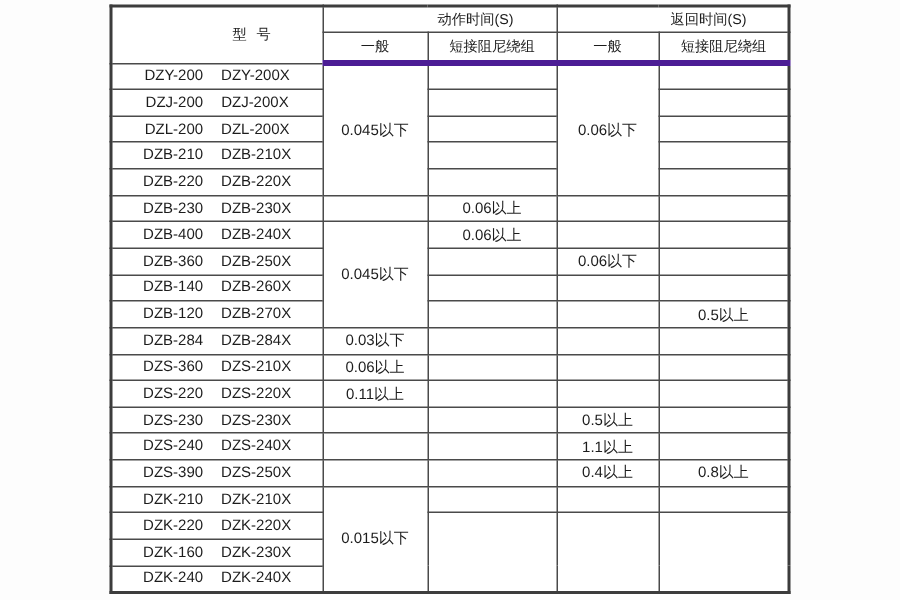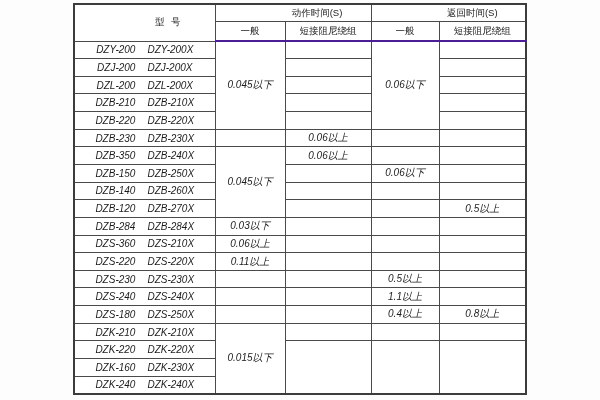--- a/index.html
+++ b/index.html
@@ -26,23 +26,23 @@
     border: 1px solid #4a4a4a;
     background: #ffffff;
     color: #1c1c1c;
     text-align: center;
     vertical-align: middle;
     padding: 0;
     overflow: hidden;
     white-space: nowrap;
   }
   thead tr.band-1 th { height: 16px; font-size: 9.5px; font-weight: normal; padding-left: 48px; }
-  thead tr.band-2 th { height: 18px; font-size: 9.5px; font-weight: normal; border-bottom: 2px solid #4c1d95; }
+  thead tr.band-2 th { height: 18px; font-size: 9.5px; font-weight: normal; border-bottom: 4px solid #4c1d95; }
   th.model-head { font-size: 10px; letter-spacing: 2px; }
-  tbody tr { height: 17.65px; font-style: italic; }
+  tbody tr { height: 17.65px; }
   td.model-cell { font-size: 10px; }
   td.model-cell span { display: inline-block; margin: 0 6px; }
   td.value-cell { font-size: 10px; }
 </style>
 </head>
 <body>
 
 <div class="stage">
   <table class="spec">
     <colgroup>
@@ -94,28 +94,28 @@
           <td class="value-cell"></td>
         </tr>
         <tr>
           <td class="model-cell"><span>DZB-230</span><span>DZB-230X</span></td>
           <td class="value-cell"></td>
           <td class="value-cell">0.06以上</td>
           <td class="value-cell"></td>
           <td class="value-cell"></td>
         </tr>
         <tr>
-          <td class="model-cell"><span>DZB-350</span><span>DZB-240X</span></td>
+          <td class="model-cell"><span>DZB-400</span><span>DZB-240X</span></td>
           <td class="value-cell" rowspan="4">0.045以下</td>
           <td class="value-cell">0.06以上</td>
           <td class="value-cell"></td>
           <td class="value-cell"></td>
         </tr>
         <tr>
-          <td class="model-cell"><span>DZB-150</span><span>DZB-250X</span></td>
+          <td class="model-cell"><span>DZB-360</span><span>DZB-250X</span></td>
           <td class="value-cell"></td>
           <td class="value-cell">0.06以下</td>
           <td class="value-cell"></td>
         </tr>
         <tr>
           <td class="model-cell"><span>DZB-140</span><span>DZB-260X</span></td>
           <td class="value-cell"></td>
           <td class="value-cell"></td>
           <td class="value-cell"></td>
         </tr>
@@ -154,21 +154,21 @@
           <td class="value-cell"></td>
         </tr>
         <tr>
           <td class="model-cell"><span>DZS-240</span><span>DZS-240X</span></td>
           <td class="value-cell"></td>
           <td class="value-cell"></td>
           <td class="value-cell">1.1以上</td>
           <td class="value-cell"></td>
         </tr>
         <tr>
-          <td class="model-cell"><span>DZS-180</span><span>DZS-250X</span></td>
+          <td class="model-cell"><span>DZS-390</span><span>DZS-250X</span></td>
           <td class="value-cell"></td>
           <td class="value-cell"></td>
           <td class="value-cell">0.4以上</td>
           <td class="value-cell">0.8以上</td>
         </tr>
         <tr>
           <td class="model-cell"><span>DZK-210</span><span>DZK-210X</span></td>
           <td class="value-cell" rowspan="4">0.015以下</td>
           <td class="value-cell"></td>
           <td class="value-cell"></td>

